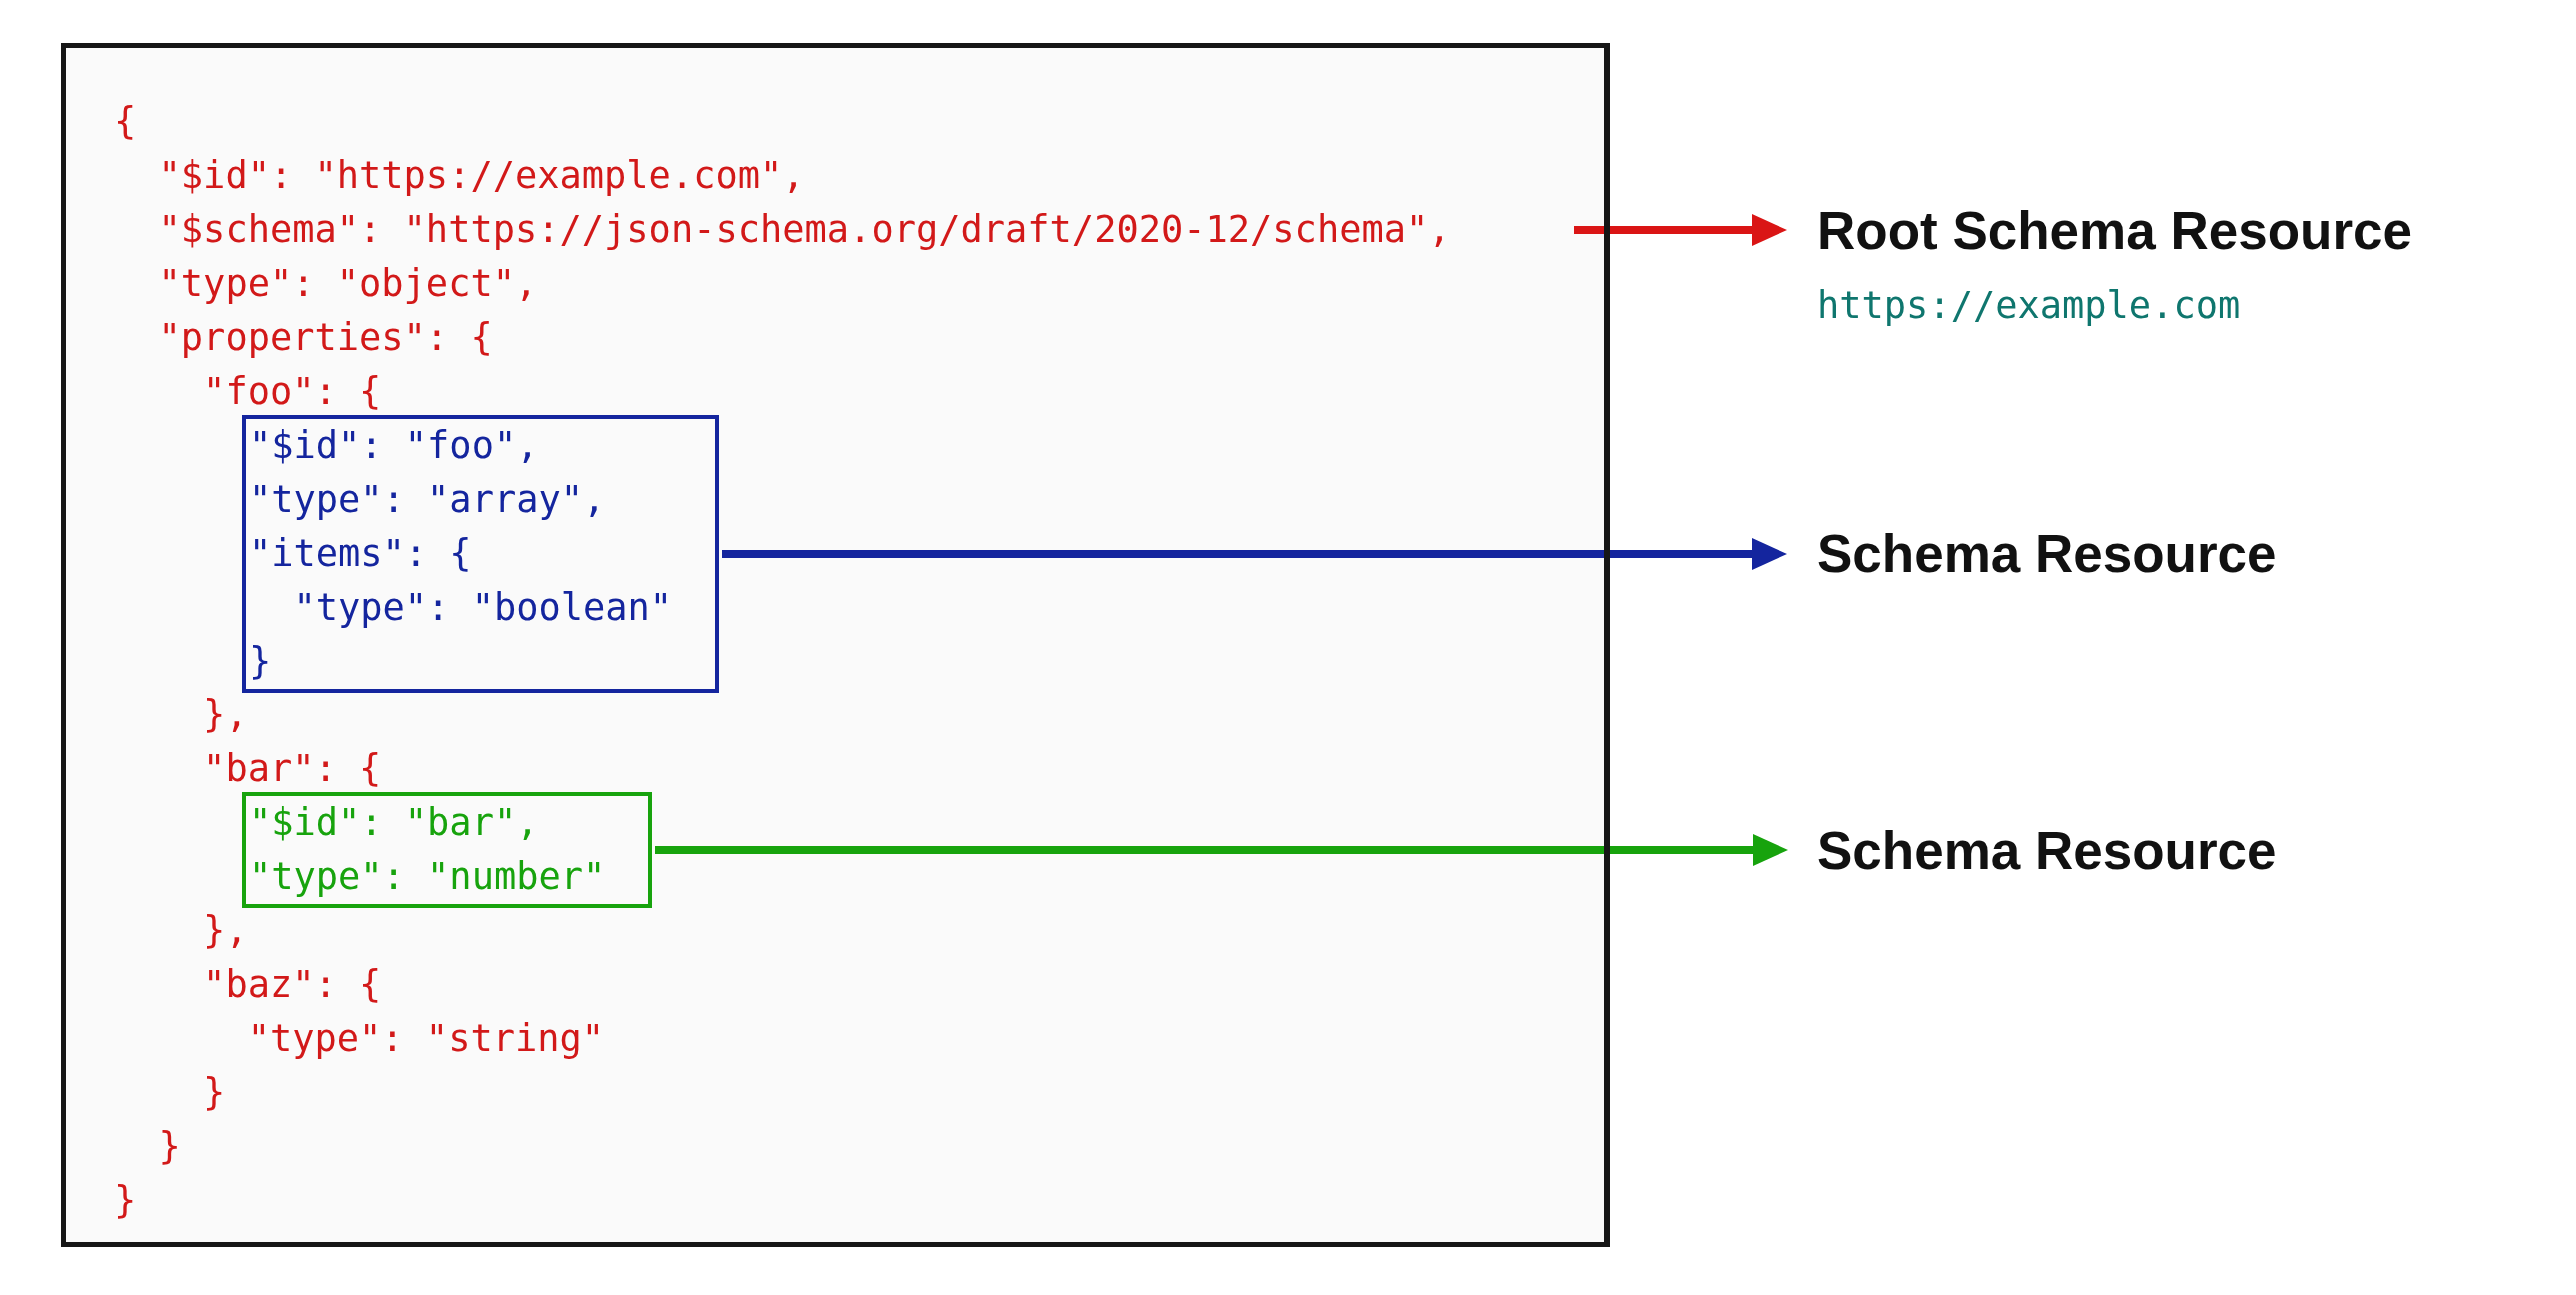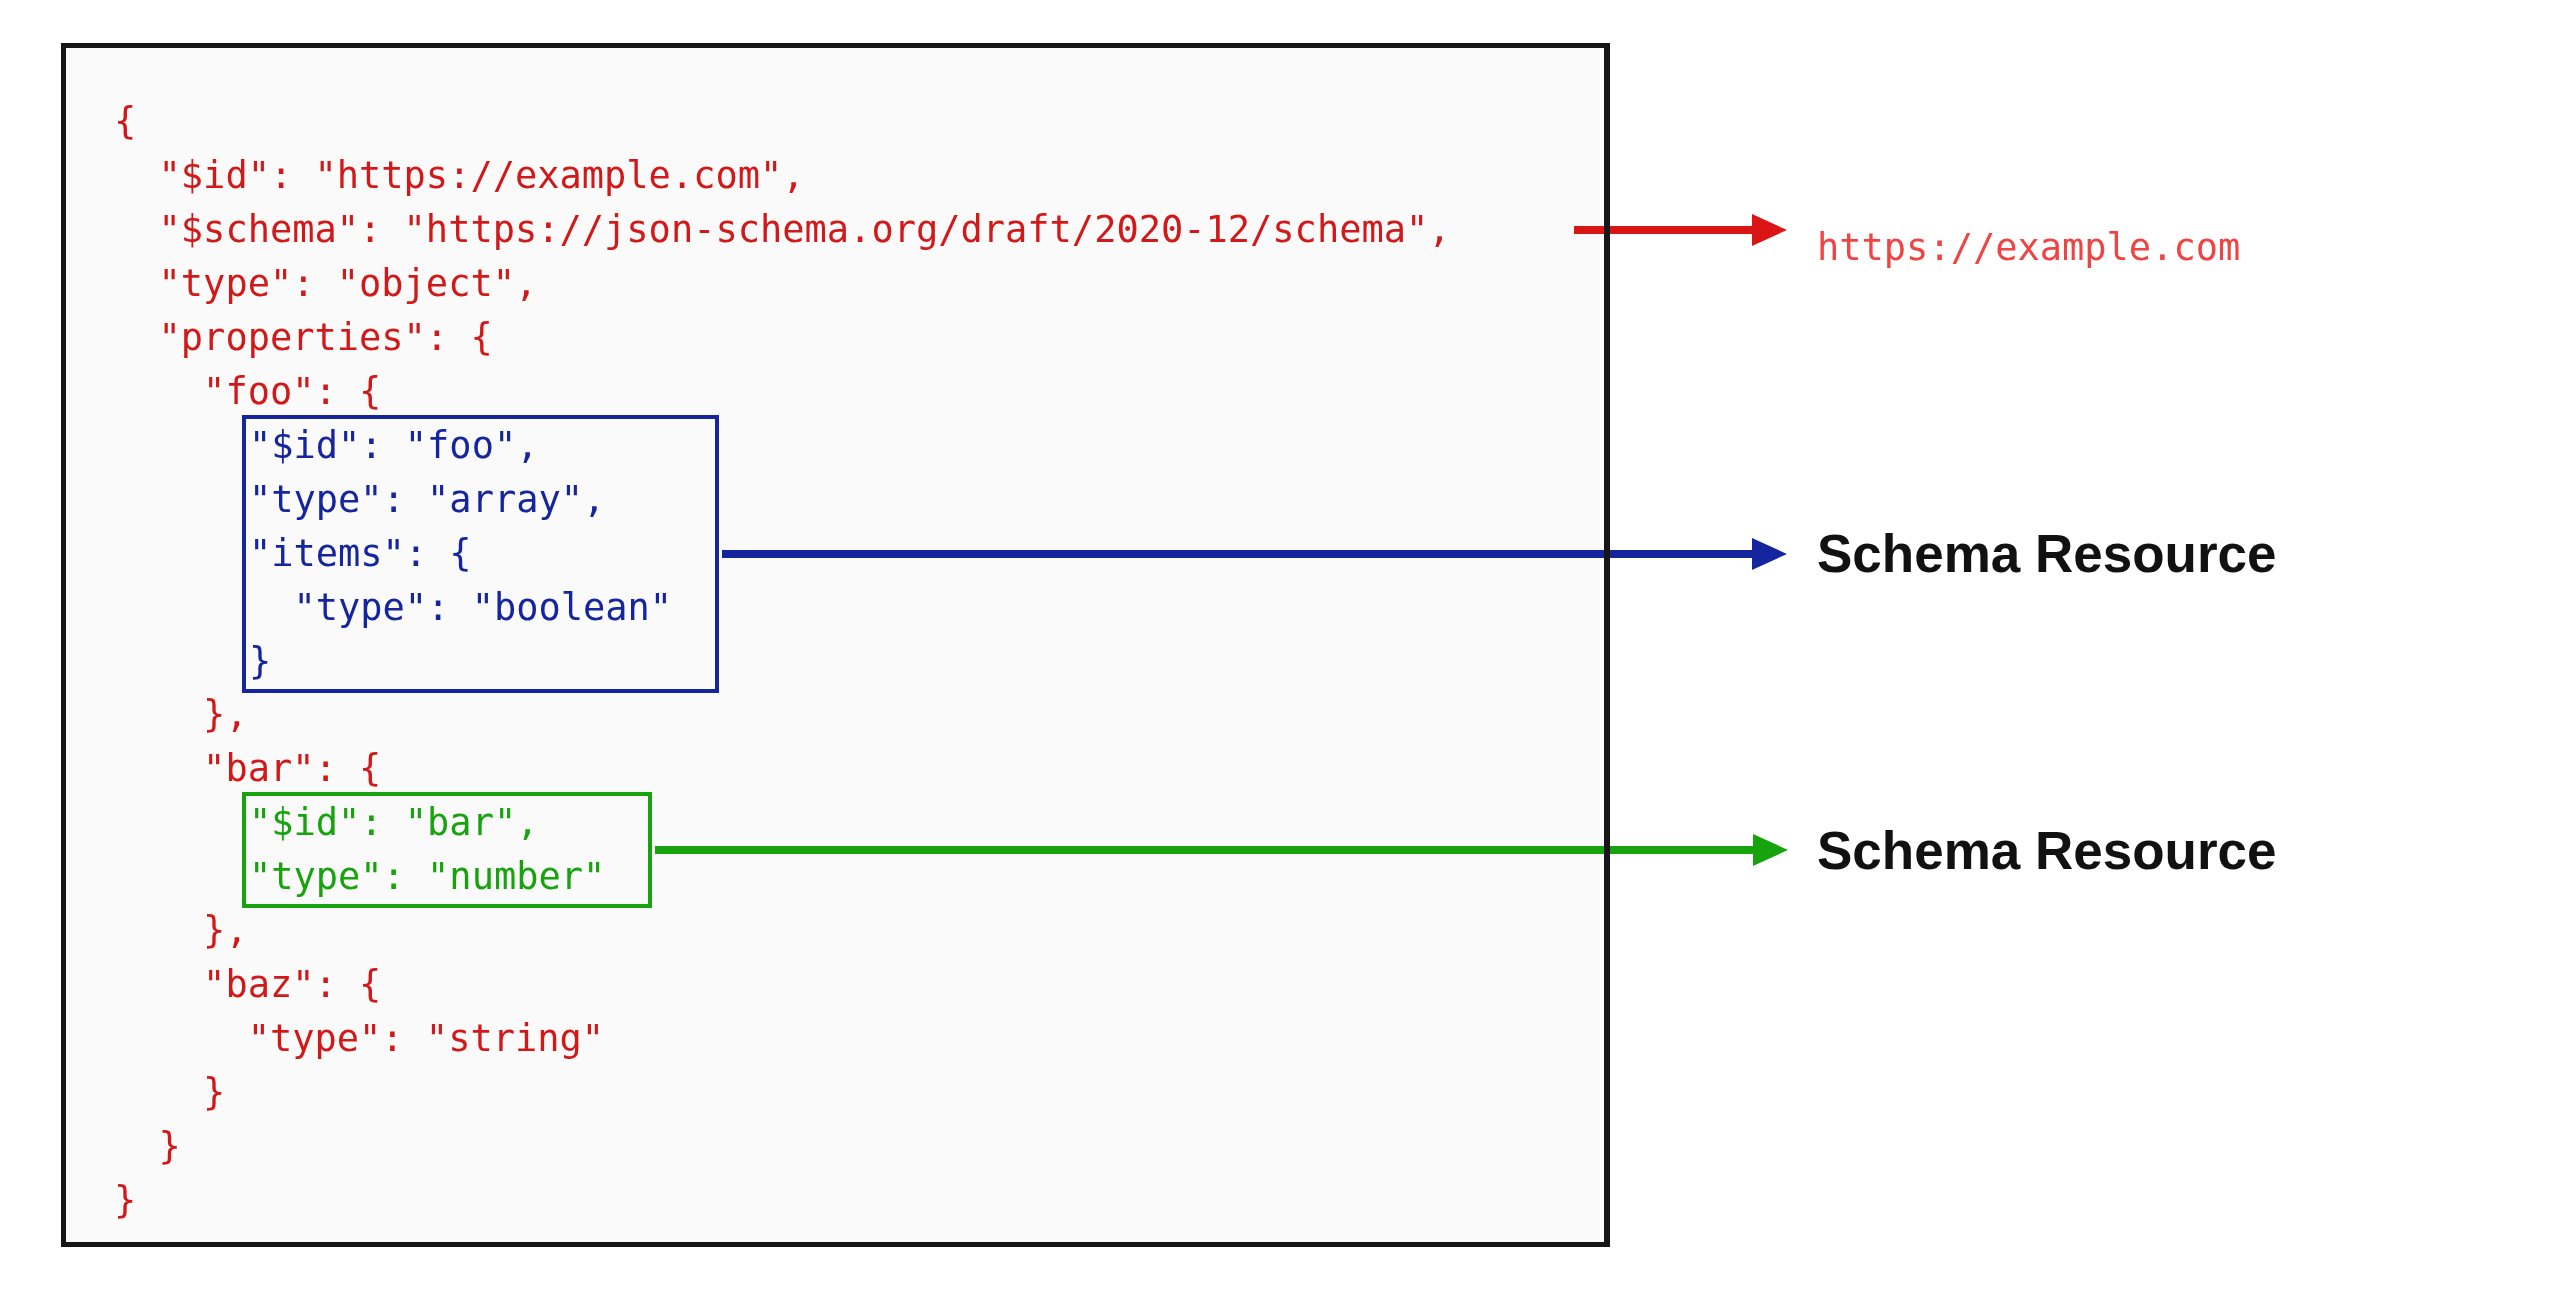--- a/index.html
+++ b/index.html
@@ -108,21 +108,21 @@
     font-size: 53px;
     line-height: 58px;
     color: #111111;
     white-space: nowrap;
   }
   .annotation .uri {
     margin-top: 24.4px;
     font-family: "DejaVu Sans Mono", monospace;
     font-size: 37px;
     line-height: 43px;
-    color: #ef4444;
+    color: #0f766e;
     white-space: nowrap;
   }
   .annotation-root { top: 202px; }
   .annotation-foo  { top: 525px; }
   .annotation-bar  { top: 822px; }
 </style>
 </head>
 <body>
 
 <div class="stage">
@@ -164,20 +164,21 @@
     <div class="head"></div>
   </div>
   <div class="arrow arrow-green">
     <div class="shaft"></div>
     <div class="head"></div>
   </div>
 
   <div class="border-overlay"></div>
 
   <div class="annotation annotation-root">
+    <div class="title">Root Schema Resource</div>
     <div class="uri">https://example.com</div>
   </div>
   <div class="annotation annotation-foo">
     <div class="title">Schema Resource</div>
   </div>
   <div class="annotation annotation-bar">
     <div class="title">Schema Resource</div>
   </div>
 
 </div>

